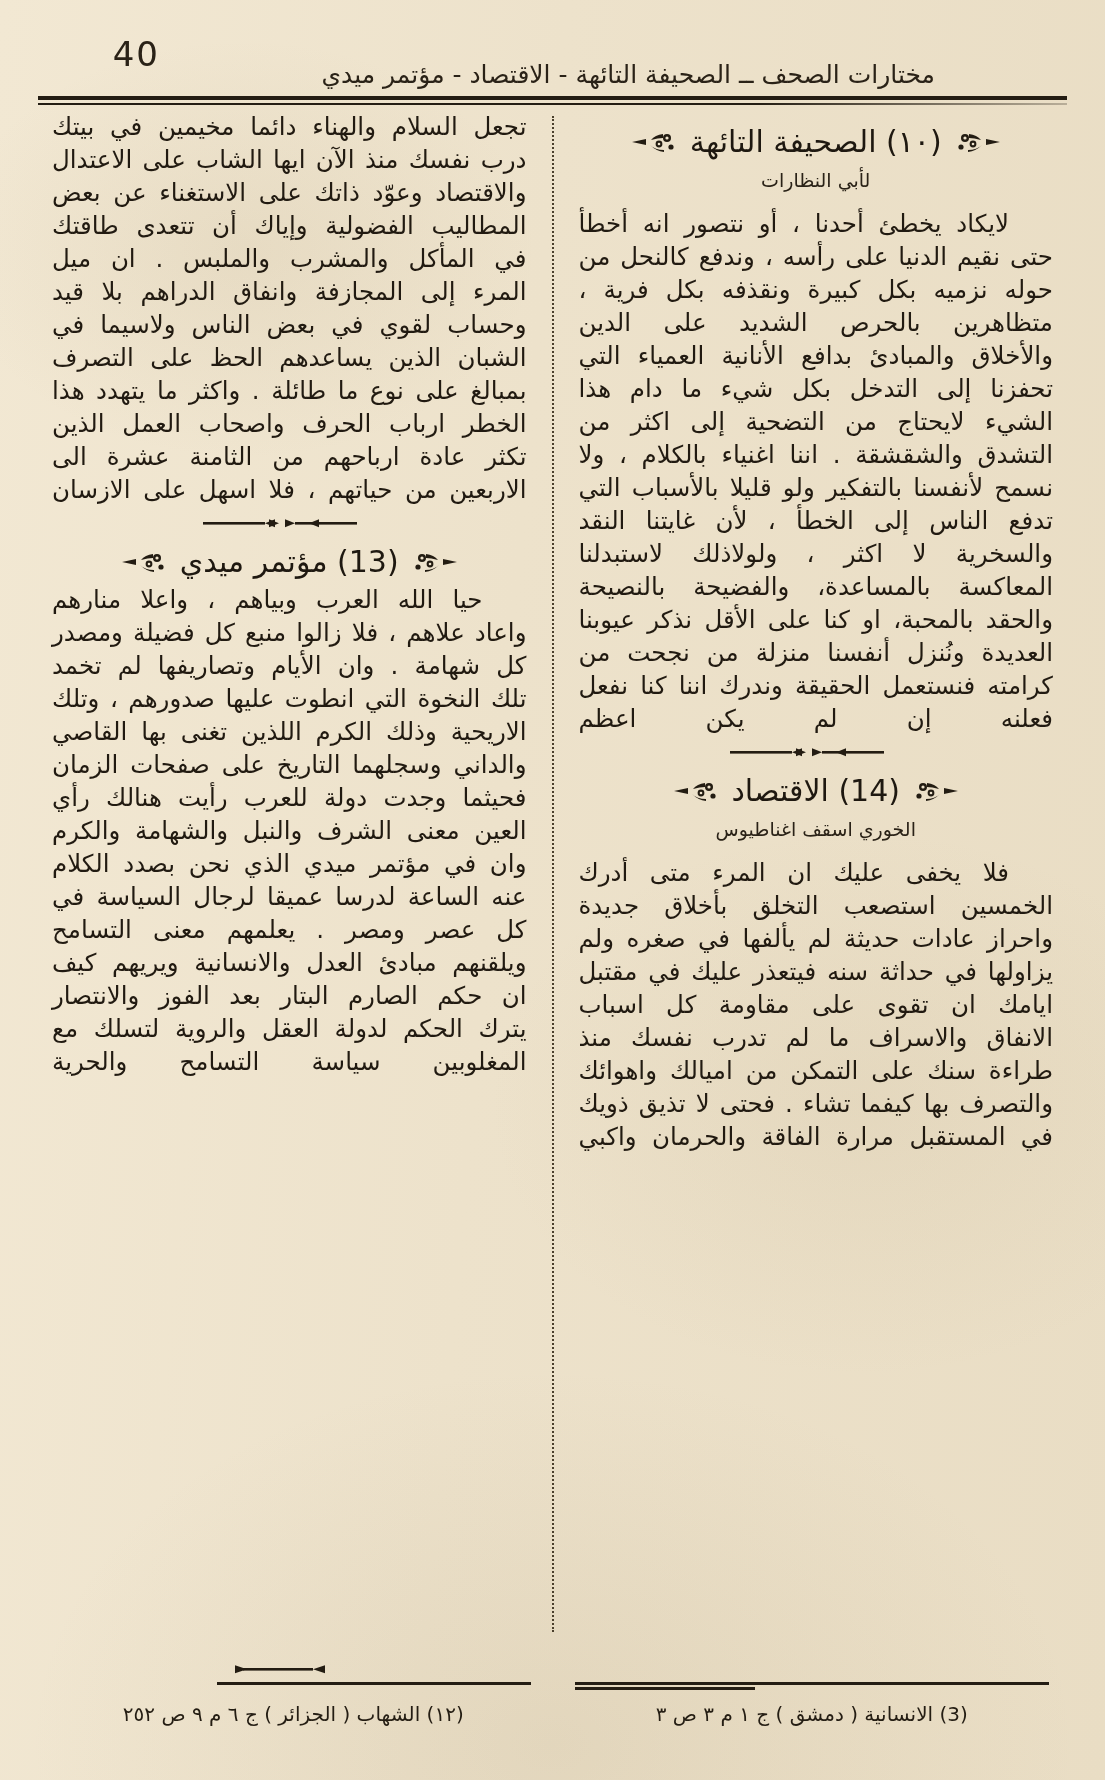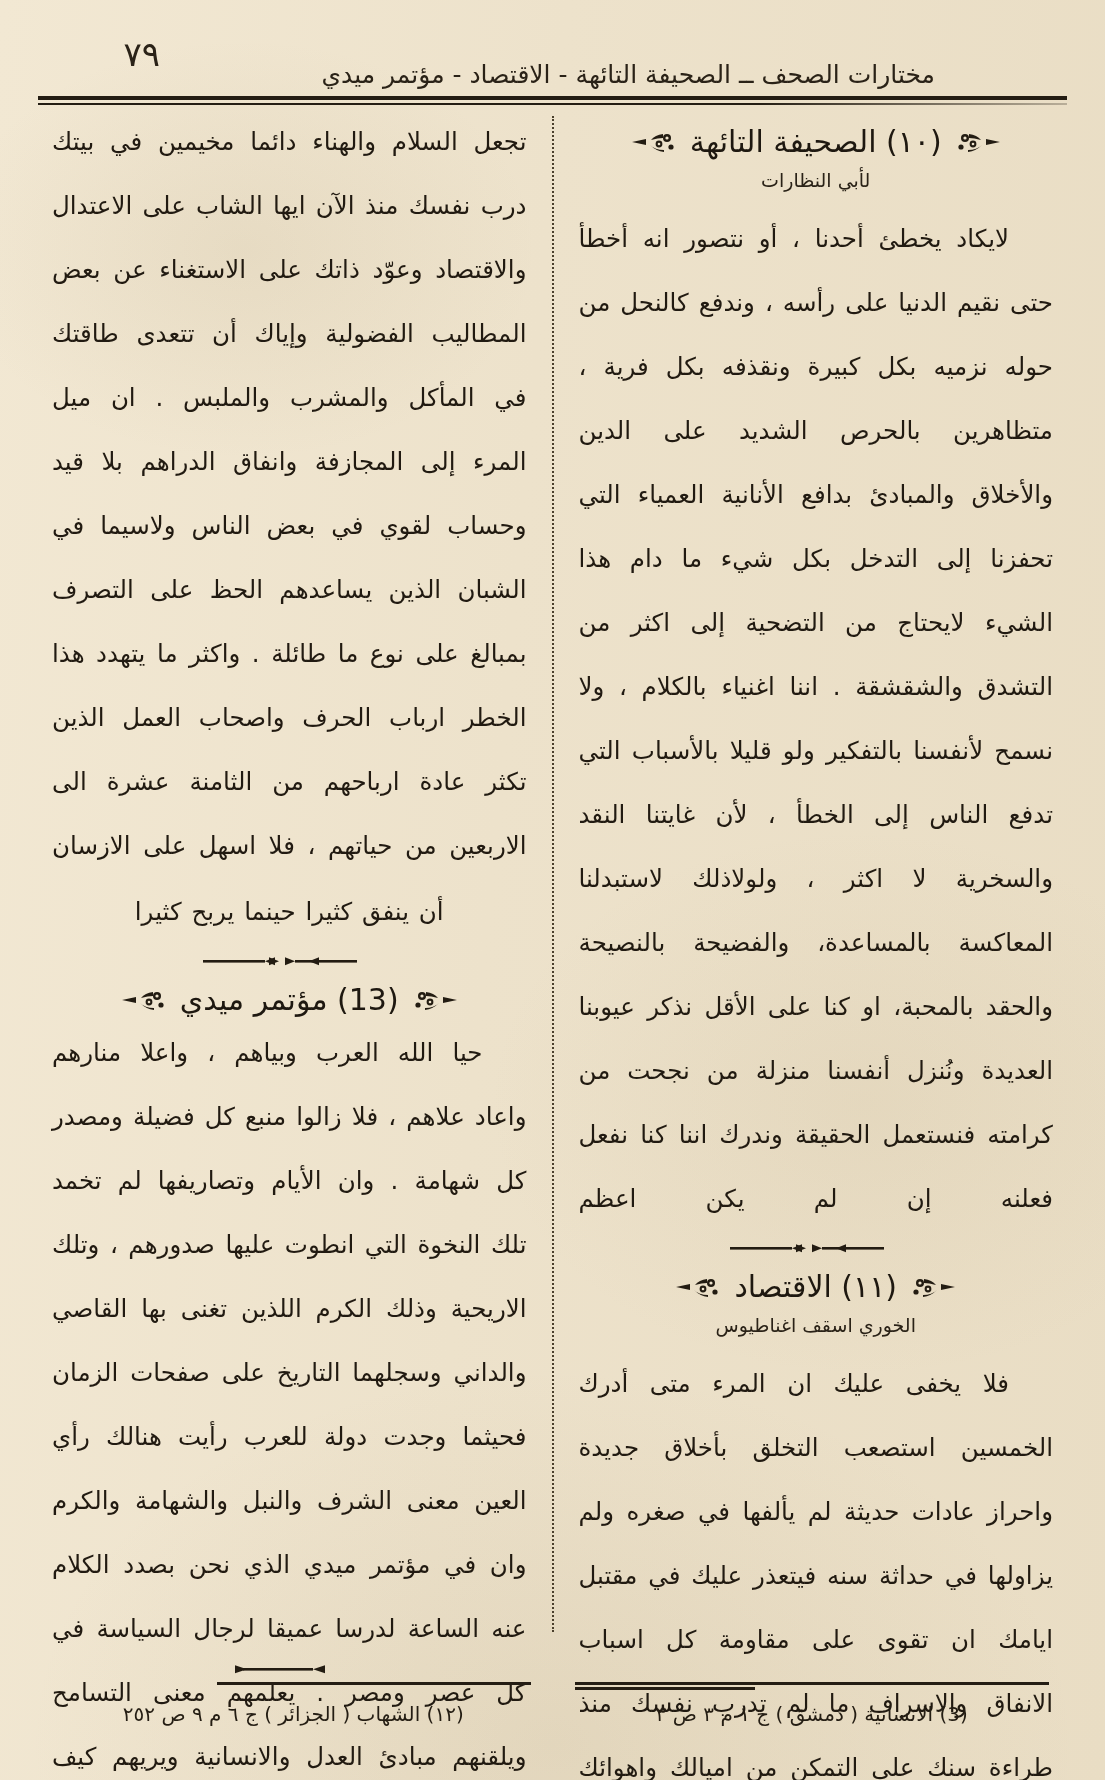--- a/index.html
+++ b/index.html
@@ -72,21 +72,21 @@
   .orn svg{display:block;width:46px;height:24px;}
   .byline{
     text-align:center;font-size:19px;color:#2a2217;
     margin:10px 0 16px;letter-spacing:1px;
   }
 
   
   .body p{
     margin:0 0 2px;
     font-size:24.5px;
-    line-height:64px;
+    line-height:33px;
     color:#211a11;
     text-align:justify;
     text-align-last:justify;
     word-spacing:2px;
   }
   .body p.first{ text-indent:44px; text-align-last:justify; }
   .body p.center{ text-align:center; text-align-last:center; }
 
   
   .mini-rule{
@@ -115,21 +115,21 @@
   }
 </style>
 </head>
 <body>
 
 <div class="paper-grain"></div>
 
 <div class="page">
 
   <div class="runhead">
-    <div class="folio">٧٩</div>
+    <div class="folio">40</div>
     <div class="runhead-title">مختارات الصحف ــ الصحيفة التائهة - الاقتصاد - مؤتمر ميدي</div>
   </div>
   <div class="rule-top"></div>
 
   <div class="cols">
 
     <div class="col col-right">
 
       <div class="art-head">
         <span class="orn">
@@ -188,21 +188,21 @@
             <circle cx="9" cy="8" r="4"></circle>
                 <circle cx="9" cy="8" r="1.6" fill="#efe4cd"></circle>
             <circle cx="17" cy="14" r="3.4"></circle>
                 <circle cx="17" cy="14" r="1.3" fill="#efe4cd"></circle>
             <circle cx="5" cy="17" r="2.6"></circle>
             <path d="M13 4 q8 1 12 6 q-7-2-12-2 Z"></path>
             <path d="M12 20 q9 0 14-5 q-6 6-14 7 Z"></path>
           </g>
             </svg>
         </span>
-        <span class="title">(١١) الاقتصاد</span>
+        <span class="title">(14) الاقتصاد</span>
         <span class="orn">
           <svg viewBox="0 0 46 24">
               <g fill="currentColor" transform="translate(46,0) scale(-1,1)">
             <path d="M44 12 L30 9 L30 15 Z"></path>
             <circle cx="9" cy="8" r="4"></circle>
                 <circle cx="9" cy="8" r="1.6" fill="#efe4cd"></circle>
             <circle cx="17" cy="14" r="3.4"></circle>
                 <circle cx="17" cy="14" r="1.3" fill="#efe4cd"></circle>
             <circle cx="5" cy="17" r="2.6"></circle>
             <path d="M13 4 q8 1 12 6 q-7-2-12-2 Z"></path>
@@ -219,21 +219,20 @@
       <div class="footnotes">
         <div class="fn-rule stack"></div>
         <div class="fn">(3)  الانسانية ( دمشق ) ج ١ م ٣ ص ٣</div>
       </div>
     </div>
 
     <div class="col col-left">
 
       <div class="body">
         <p>تجعل السلام والهناء دائما مخيمين في بيتك درب نفسك منذ الآن ايها الشاب على الاعتدال والاقتصاد وعوّد ذاتك على الاستغناء عن بعض المطاليب الفضولية وإياك أن تتعدى طاقتك في المأكل والمشرب والملبس . ان ميل المرء إلى المجازفة وانفاق الدراهم بلا قيد وحساب لقوي في بعض الناس ولاسيما في الشبان الذين يساعدهم الحظ على التصرف بمبالغ على نوع ما طائلة . واكثر ما يتهدد هذا الخطر ارباب الحرف واصحاب العمل الذين تكثر عادة ارباحهم من الثامنة عشرة الى الاربعين من حياتهم ، فلا اسهل على الازسان</p>
-        <p class="center">أن ينفق كثيرا حينما يربح كثيرا</p>
       </div>
 
       <div class="mini-rule">
         <svg viewBox="0 0 180 14">
             <g fill="currentColor">
           <rect x="4" y="6" width="62" height="2.6"></rect>
           <path d="M66 7.3 l10-4 l0 8 Z"></path>
               <path d="M80 7.3 l-10-4 l0 8 Z"></path>
           <rect x="96" y="6" width="62" height="2.6"></rect>
           <path d="M96 7.3 l-10-4 l0 8 Z"></path>

